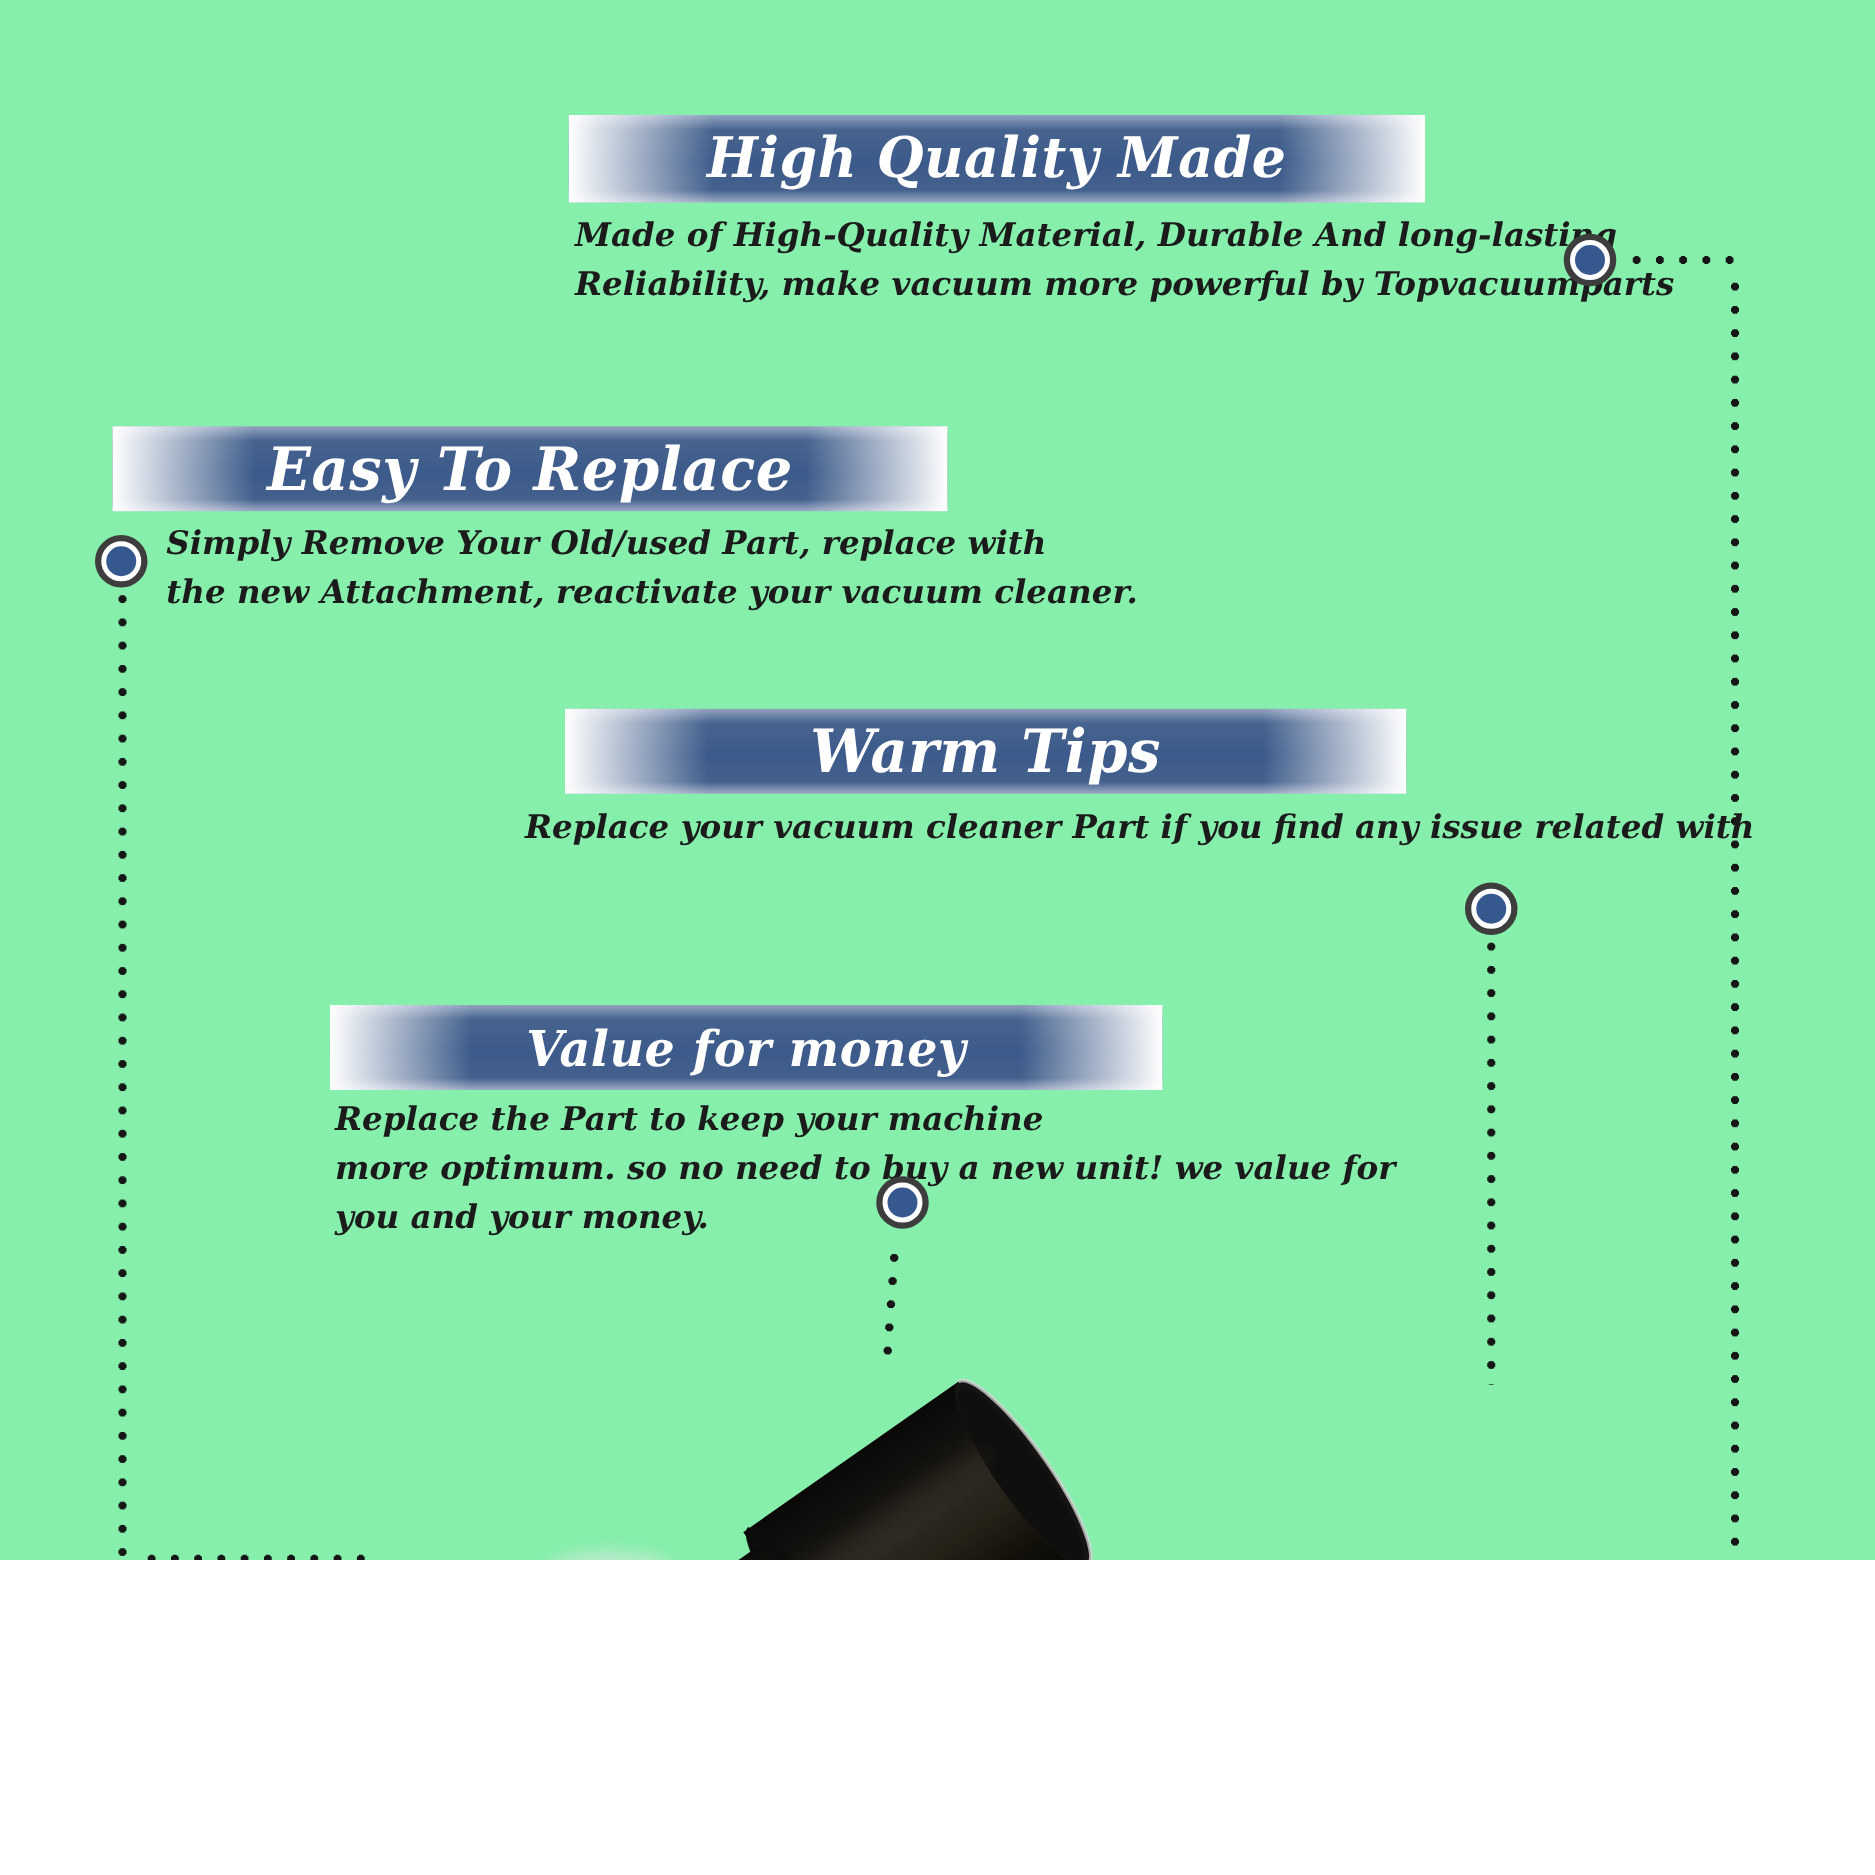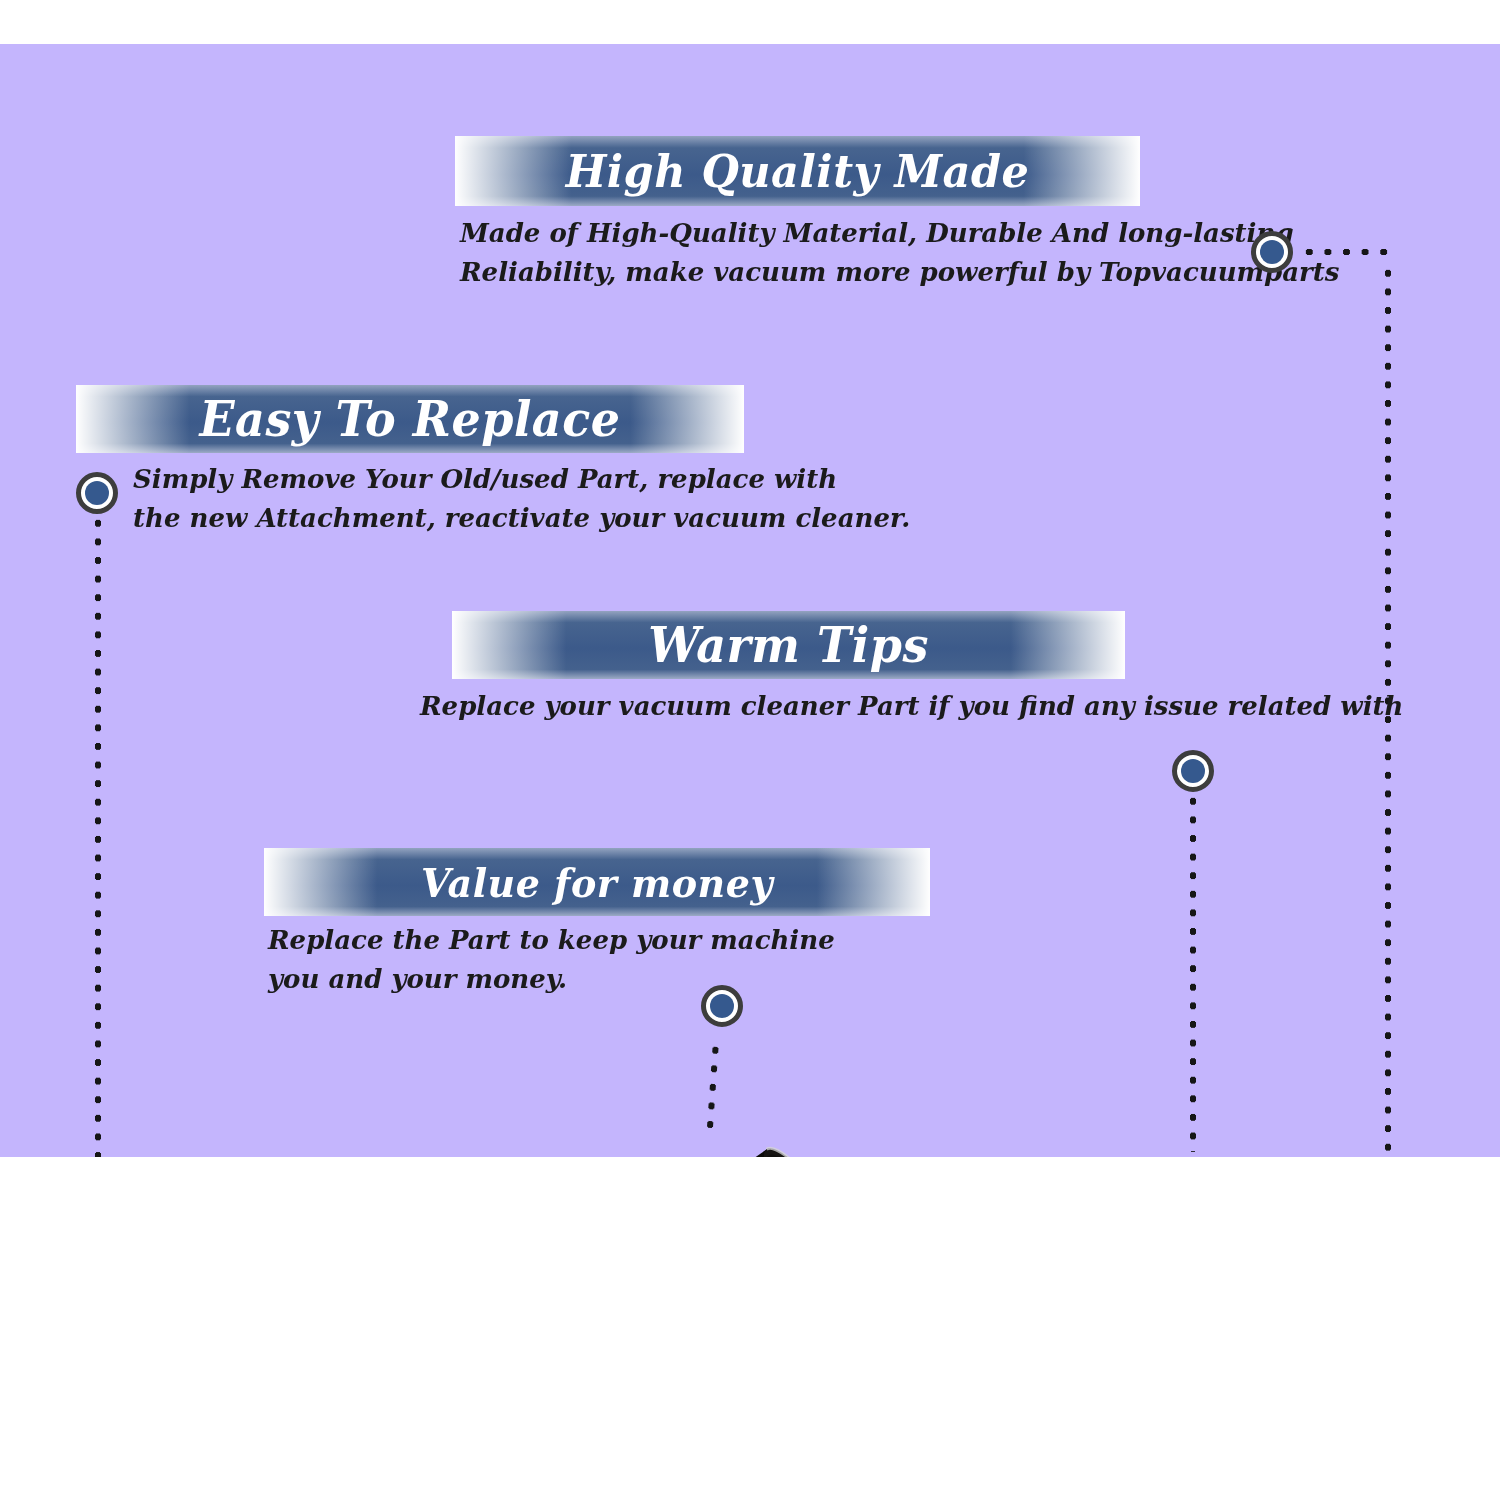--- a/index.html
+++ b/index.html
@@ -1,19 +1,18 @@
 <!DOCTYPE html>
 <html><head>
 <meta charset="utf-8">
 <style>
   html,body{margin:0;padding:0;background:#ffffff;}
   #canvas{
-    position:relative;width:1500px;height:1113px;background:#c4b5fd;overflow:hidden;
+    position:relative;width:1500px;height:1248px;background:#86efac;overflow:hidden;
     font-family:"DejaVu Serif", serif;
-    margin-top:44px;
   }
   
   .banner{
     position:absolute;display:flex;align-items:center;justify-content:center;
     color:#ffffff;font-style:italic;font-weight:bold;letter-spacing:.5px;
     background:
       linear-gradient(to right,#ffffff 0%,rgba(255,255,255,0) 17%,rgba(255,255,255,0) 83%,#ffffff 100%),
       linear-gradient(to bottom,#93a3c0 0%,#47648f 17%,#3c5a8a 55%,#44618d 86%,#9dabc6 100%);
   }
   .banner .bt{transform:scaleY(1.04);}
@@ -57,21 +56,21 @@
     <div>Made of  High-Quality Material, Durable And long-lasting</div>
     <div>Reliability, make vacuum more powerful by Topvacuumparts</div>
   </div>
   <div class="marker" style="left:1251px;top:187px;">
     <span></span>
   </div>
   <div class="dots-h" style="left:1300px;top:204px;width:88px;"></div>
   <div class="dots-v" style="left:1384px;top:220px;height:1078px;"></div>
   <div class="dots-h" style="left:1032px;top:1291px;width:352px;"></div>
 
-  <div class="banner" style="left:76px;top:341px;width:668px;height:68px;font-size:46px;">
+  <div class="banner" style="left:90px;top:341px;width:668px;height:68px;font-size:46px;">
     <span class="bt">Easy To Replace</span>
   </div>
   <div class="desc" style="left:133px;top:416px;">
     <div>Simply Remove Your Old/used Part, replace with</div>
     <div>the new Attachment, reactivate your vacuum cleaner.</div>
   </div>
   <div class="marker" style="left:76px;top:428px;">
     <span></span>
   </div>
   <div class="dots-v" style="left:94px;top:470px;height:776px;"></div>
@@ -86,20 +85,21 @@
   <div class="marker" style="left:1172px;top:706px;">
     <span></span>
   </div>
   <div class="dots-v" style="left:1189px;top:748px;height:360px;"></div>
 
   <div class="banner" style="left:264px;top:804px;width:666px;height:68px;font-size:38px;">
     <span class="bt">Value for money</span>
   </div>
   <div class="desc" style="left:268px;top:877px;">
     <div>Replace the Part to keep your machine</div>
+    <div>more optimum. so no need to buy a new unit! we value for</div>
     <div>you and your money.</div>
   </div>
   <div class="marker" style="left:701px;top:941px;">
     <span></span>
   </div>
   <div class="dots-v tilt" style="left:712px;top:997px;height:98px;"></div>
 
   <svg id="product" width="500" height="410" viewBox="0 0 500 410">
     <defs>
       <linearGradient id="gw" gradientUnits="userSpaceOnUse" x1="0" y1="-90" x2="0" y2="90">

